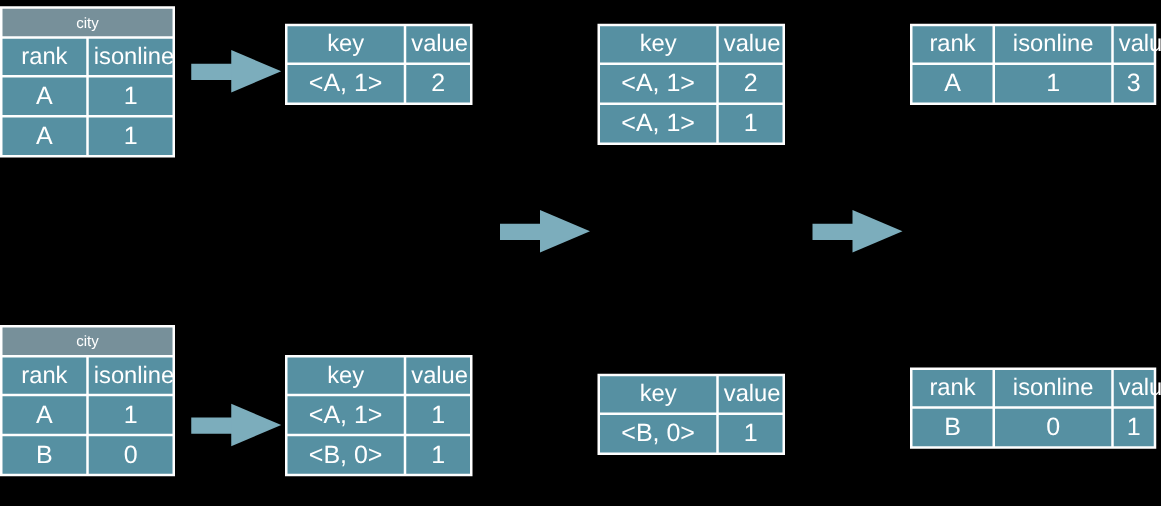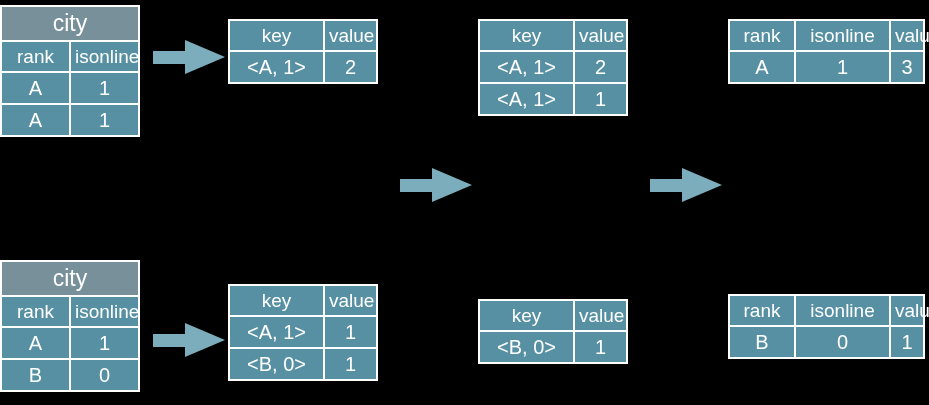--- a/index.html
+++ b/index.html
@@ -27,21 +27,21 @@
     color: #ffffff;
     text-align: center;
     vertical-align: middle;
     font-size: 20px;
     line-height: 1;
     padding: 5px 4px;
     white-space: nowrap;
   }
   .tbl td.title {
     background: #77909a;
-    font-size: 23px;
+    font-size: 12px;
   }
   .tbl td.hdr {
     font-size: 19px;
   }
   
   .arrow {
     position: absolute;
     height: 34px;
     width: 72px;
   }

